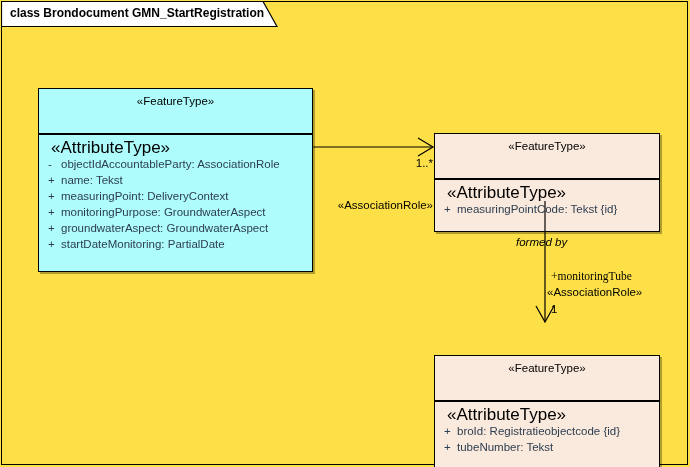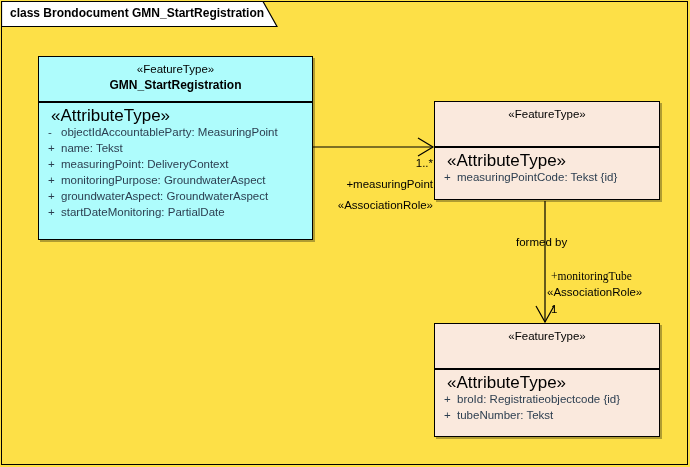--- a/index.html
+++ b/index.html
@@ -47,20 +47,21 @@
     color: #000000;
     white-space: nowrap;
     letter-spacing: 0px;
   }
   
   .uml-box {
     position: absolute;
     box-sizing: border-box;
     border: 1px solid #000000;
     box-shadow: 2px 2px 0 0 rgba(0,0,0,0.30);
+    margin-top: 32px;
   }
   .uml-box.cyan { background: #aefcfc; }
   .uml-box.peach { background: #fae9dd; }
 
   .box-header {
     text-align: center;
     padding: 5px 4px 5px 4px;
     border-bottom: 2px solid #000000;
     box-sizing: border-box;
   }
@@ -132,27 +133,26 @@
   <div class="title-tab">
     <svg width="278" height="26" viewBox="0 0 278 26">
       <path d="M 0.5 0.5 L 262 0.5 L 276 25.5 L 0.5 25.5 Z" fill="#ffffff" stroke="#000000" stroke-width="1.2"></path>
     </svg>
     <div class="title-text">class Brondocument GMN_StartRegistration</div>
   </div>
 
   <div class="uml-box cyan" style="left:38px; top:56px; width:275px; height:184px;">
     <div class="box-header" style="height:46px;">
       <div class="stereo">«FeatureType»</div>
-      <div class="box-title">GMN_StartRegistration</div>
     </div>
     <div class="box-body">
       <div class="attr-stereo">«AttributeType»</div>
       <div class="attr-row">
         <span class="attr-vis">-</span>
-        <span class="attr-sig">objectIdAccountableParty: MeasuringPoint</span>
+        <span class="attr-sig">objectIdAccountableParty: AssociationRole</span>
       </div>
       <div class="attr-row">
         <span class="attr-vis">+</span>
         <span class="attr-sig">name: Tekst</span>
       </div>
       <div class="attr-row">
         <span class="attr-vis">+</span>
         <span class="attr-sig">measuringPoint: DeliveryContext</span>
       </div>
       <div class="attr-row">
@@ -203,21 +203,20 @@
   <svg class="conn-svg" viewBox="0 0 690 467">
 
     <line x1="313" y1="147" x2="433" y2="147" stroke="#000000" stroke-width="1.2"></line>
     <path d="M 418 138 L 433 147 L 418 156" fill="none" stroke="#000000" stroke-width="1.2"></path>
 
     <line x1="545" y1="201" x2="545" y2="322" stroke="#000000" stroke-width="1.2"></line>
     <path d="M 536 306 L 545 322 L 554 306" fill="none" stroke="#000000" stroke-width="1.2"></path>
   </svg>
 
   <div class="conn-label right-al" style="left:300px; top:156px; width:133px;">1..*</div>
-  <div class="conn-label right-al" style="left:300px; top:177px; width:133px;">+measuringPoint</div>
   <div class="conn-label right-al" style="left:296px; top:198px; width:137px;">«AssociationRole»</div>
 
-  <div class="conn-label" style="left:516px; top:235px; text-align:right; width:24px;">formed by</div>
+  <div class="conn-label" style="left:516px; top:235px; text-align:right; width:24px;font-style:italic;">formed by</div>
   <div class="conn-label" style="left:551px; top:269px;font-family:Liberation Serif, serif;">+monitoringTube</div>
   <div class="conn-label" style="left:547px; top:285px;">«AssociationRole»</div>
   <div class="conn-label" style="left:551px; top:302px;">1</div>
 
 </div>
 
 </body></html>

